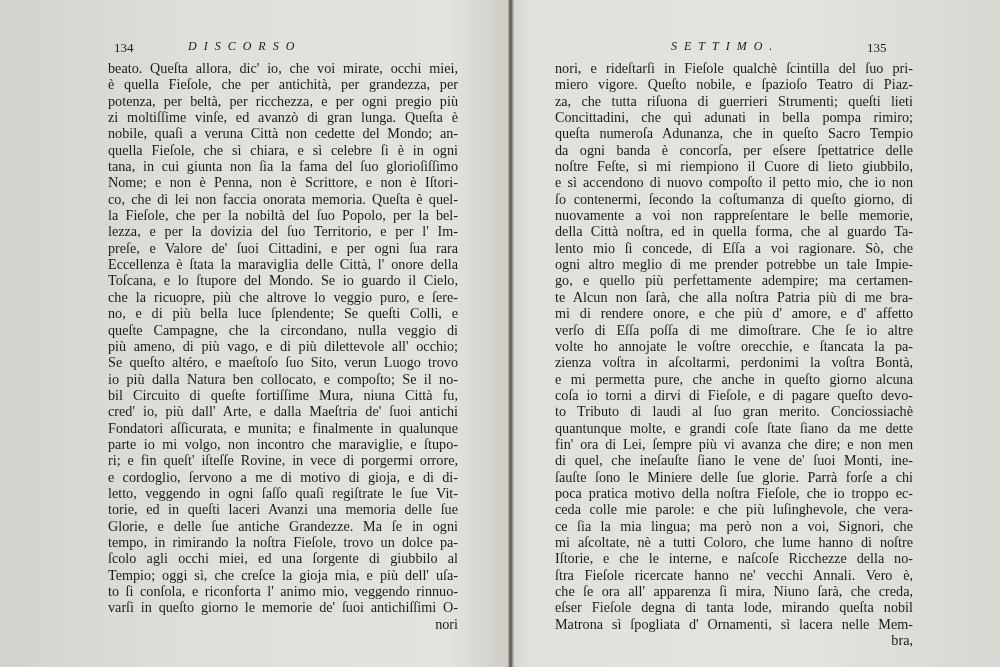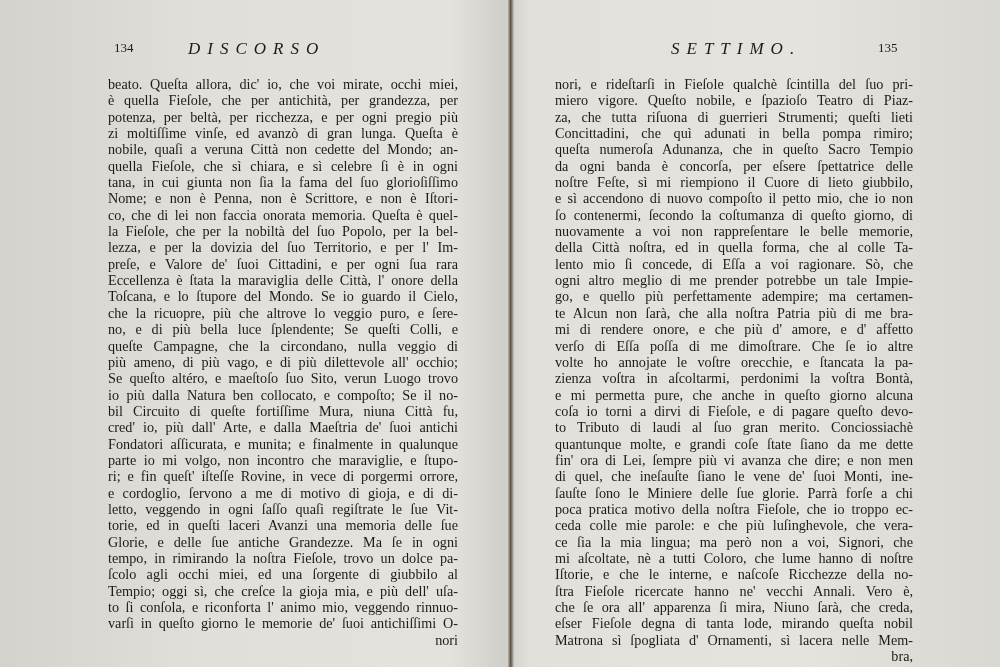--- a/index.html
+++ b/index.html
@@ -20,27 +20,27 @@
     position: absolute; top: 38px;
     color: #1e1b17;
   }
   .page.left { left: 108px; width: 350px; }
   .page.right { left: 555px; width: 358px; }
   .runhead {
     position: relative; height: 22px; font-size: 17px; letter-spacing: 0;
   }
   .runhead .num { position: absolute; top: 2px; font-size: 13px; }
   .runhead .title {
-    position: absolute; top: 1px; font-style: italic; letter-spacing: 7px; font-size: 17px;
+    position: absolute; top: 1px; font-style: italic; letter-spacing: 7px; font-size: 12px;
   }
   .left .runhead .num { left: 6px; }
   .left .runhead .title { left: 80px; }
   .right .runhead .title { left: 104px; margin-left: 12px; }
-  .right .runhead .num { left: 323px; text-align: right; }
-  .lines { margin-top: 16px; }
+  .right .runhead .num { left: 312px; text-align: right; }
+  .lines { margin-top: 0; }
   .line {
     font-size: 14.2px; line-height: 16.35px; height: 16.35px;
     white-space: nowrap; text-align: justify; text-align-last: justify;
   }
   .line.last { text-align-last: right; }
 </style>
 </head>
 <body>
 
 <div class="spread">
@@ -99,21 +99,21 @@
       <div class="line">nori, e rideſtarſi in Fieſole qualchè ſcintilla del ſuo pri-</div>
       <div class="line">miero vigore. Queſto nobile, e ſpazioſo Teatro di Piaz-</div>
       <div class="line">za, che tutta riſuona di guerrieri Strumenti; queſti lieti</div>
       <div class="line">Concittadini, che quì adunati in bella pompa rimiro;</div>
       <div class="line">queſta numeroſa Adunanza, che in queſto Sacro Tempio</div>
       <div class="line">da ogni banda è concorſa, per eſsere ſpettatrice delle</div>
       <div class="line">noſtre Feſte, sì mi riempiono il Cuore di lieto giubbilo,</div>
       <div class="line">e sì accendono di nuovo compoſto il petto mio, che io non</div>
       <div class="line">ſo contenermi, ſecondo la coſtumanza di queſto giorno, di</div>
       <div class="line">nuovamente a voi non rappreſentare le belle memorie,</div>
-      <div class="line">della Città noſtra, ed in quella forma, che al colle Ta-</div>
+      <div class="line">della Città noſtra, ed in quella forma, che al guardo Ta-</div>
       <div class="line">lento mio ſi concede, di Eſſa a voi ragionare. Sò, che</div>
       <div class="line">ogni altro meglio di me prender potrebbe un tale Impie-</div>
       <div class="line">go, e quello più perfettamente adempire; ma certamen-</div>
       <div class="line">te Alcun non ſarà, che alla noſtra Patria più di me bra-</div>
       <div class="line">mi di rendere onore, e che più d' amore, e d' affetto</div>
       <div class="line">verſo di Eſſa poſſa di me dimoſtrare. Che ſe io altre</div>
       <div class="line">volte ho annojate le voſtre orecchie, e ſtancata la pa-</div>
       <div class="line">zienza voſtra in aſcoltarmi, perdonimi la voſtra Bontà,</div>
       <div class="line">e mi permetta pure, che anche in queſto giorno alcuna</div>
       <div class="line">coſa io torni a dirvi di Fieſole, e di pagare queſto devo-</div>

